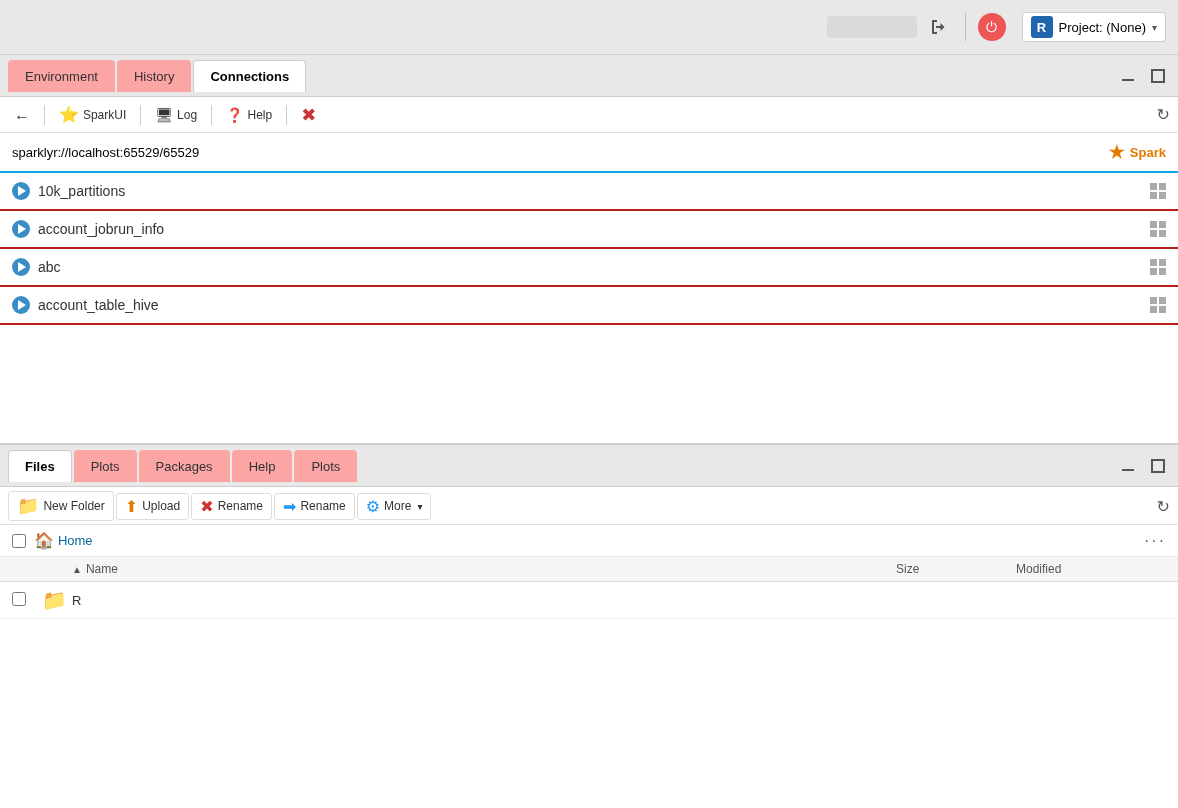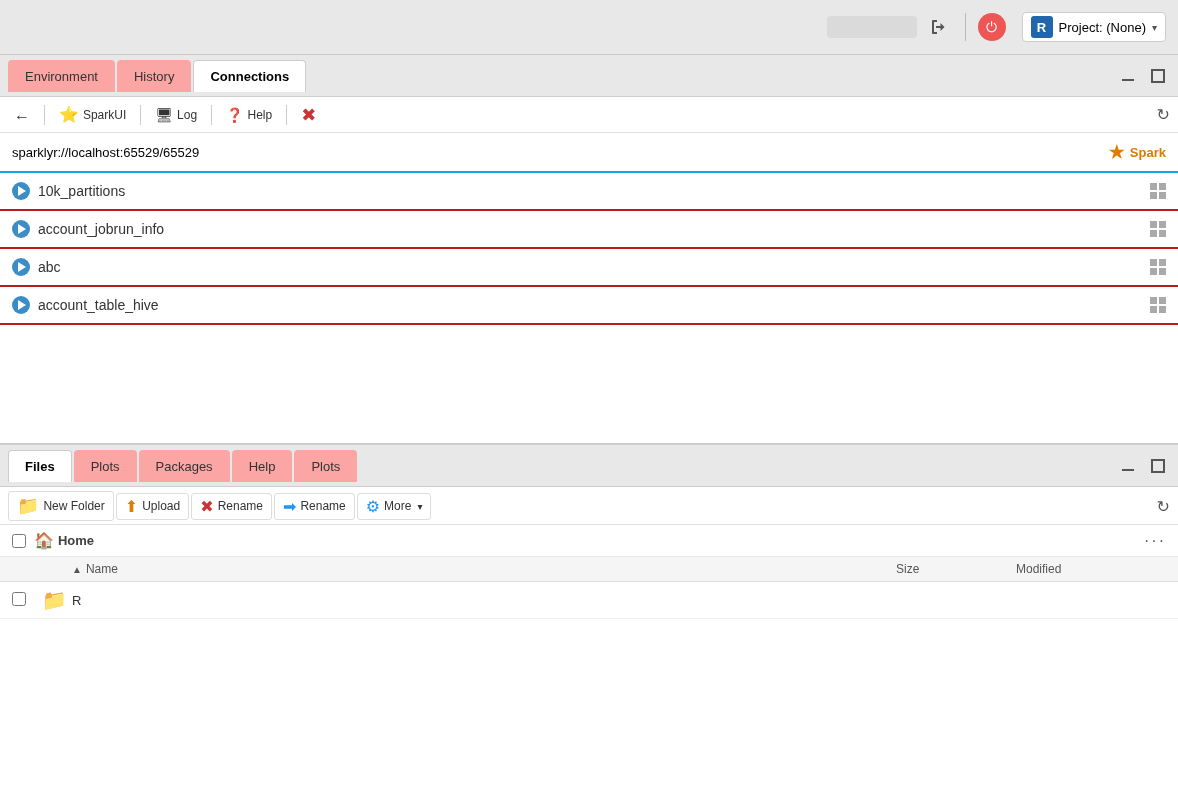--- a/index.html
+++ b/index.html
@@ -547,21 +547,21 @@
       </button>
       <div class="files-toolbar-right">
         <button class="refresh-btn">↻</button>
       </div>
     </div>
 
     <div class="breadcrumb-bar">
       <input type="checkbox" class="breadcrumb-checkbox" style="">
       <div class="home-link">
         <span style="font-size:16px; color:#e05c2e;">🏠</span>
-        <span style="color:#404040;font-weight:bold;">Home</span>
+        <span style="color:#0369a1;">Home</span>
       </div>
       <span class="breadcrumb-more">···</span>
     </div>
 
     <div class="files-table-header">
       <div class="files-col-check"></div>
       <div class="files-col-icon"></div>
       <div class="files-col-name">
         <span class="sort-arrow">▲</span>
         <span>Name</span>

